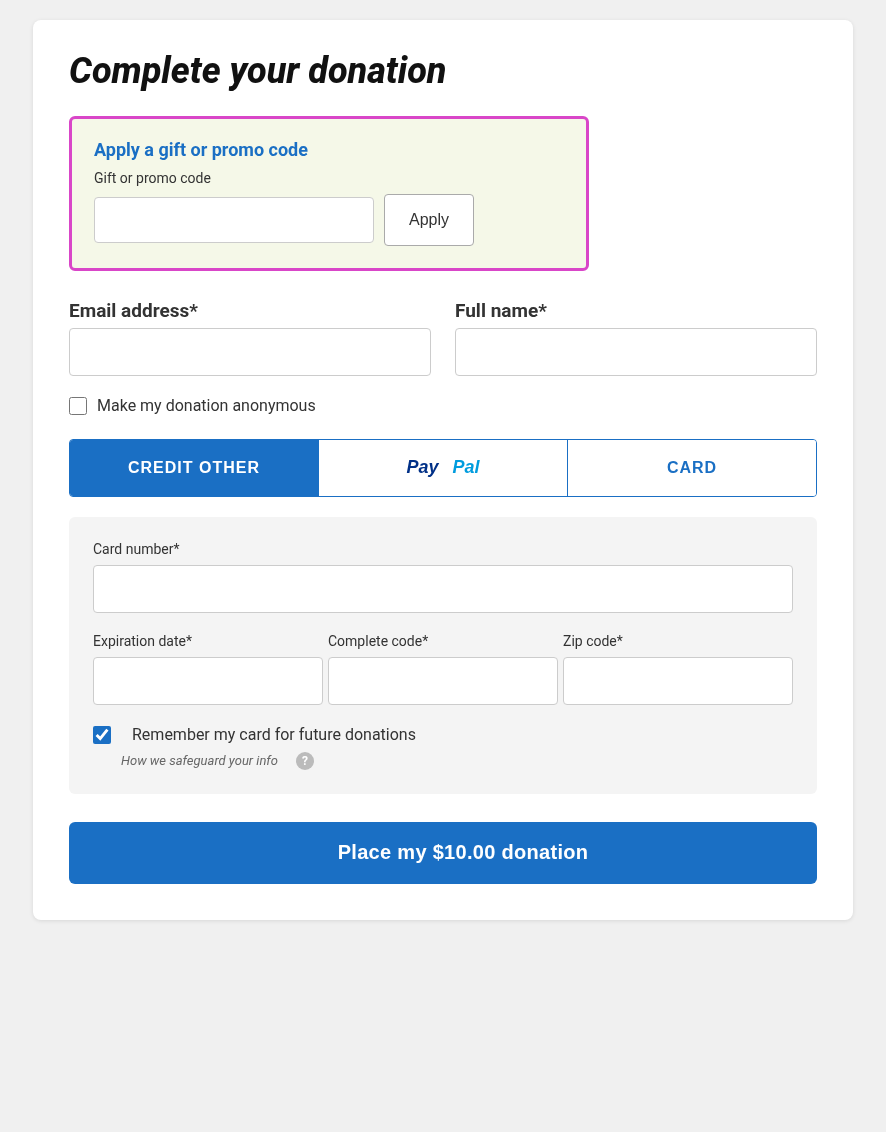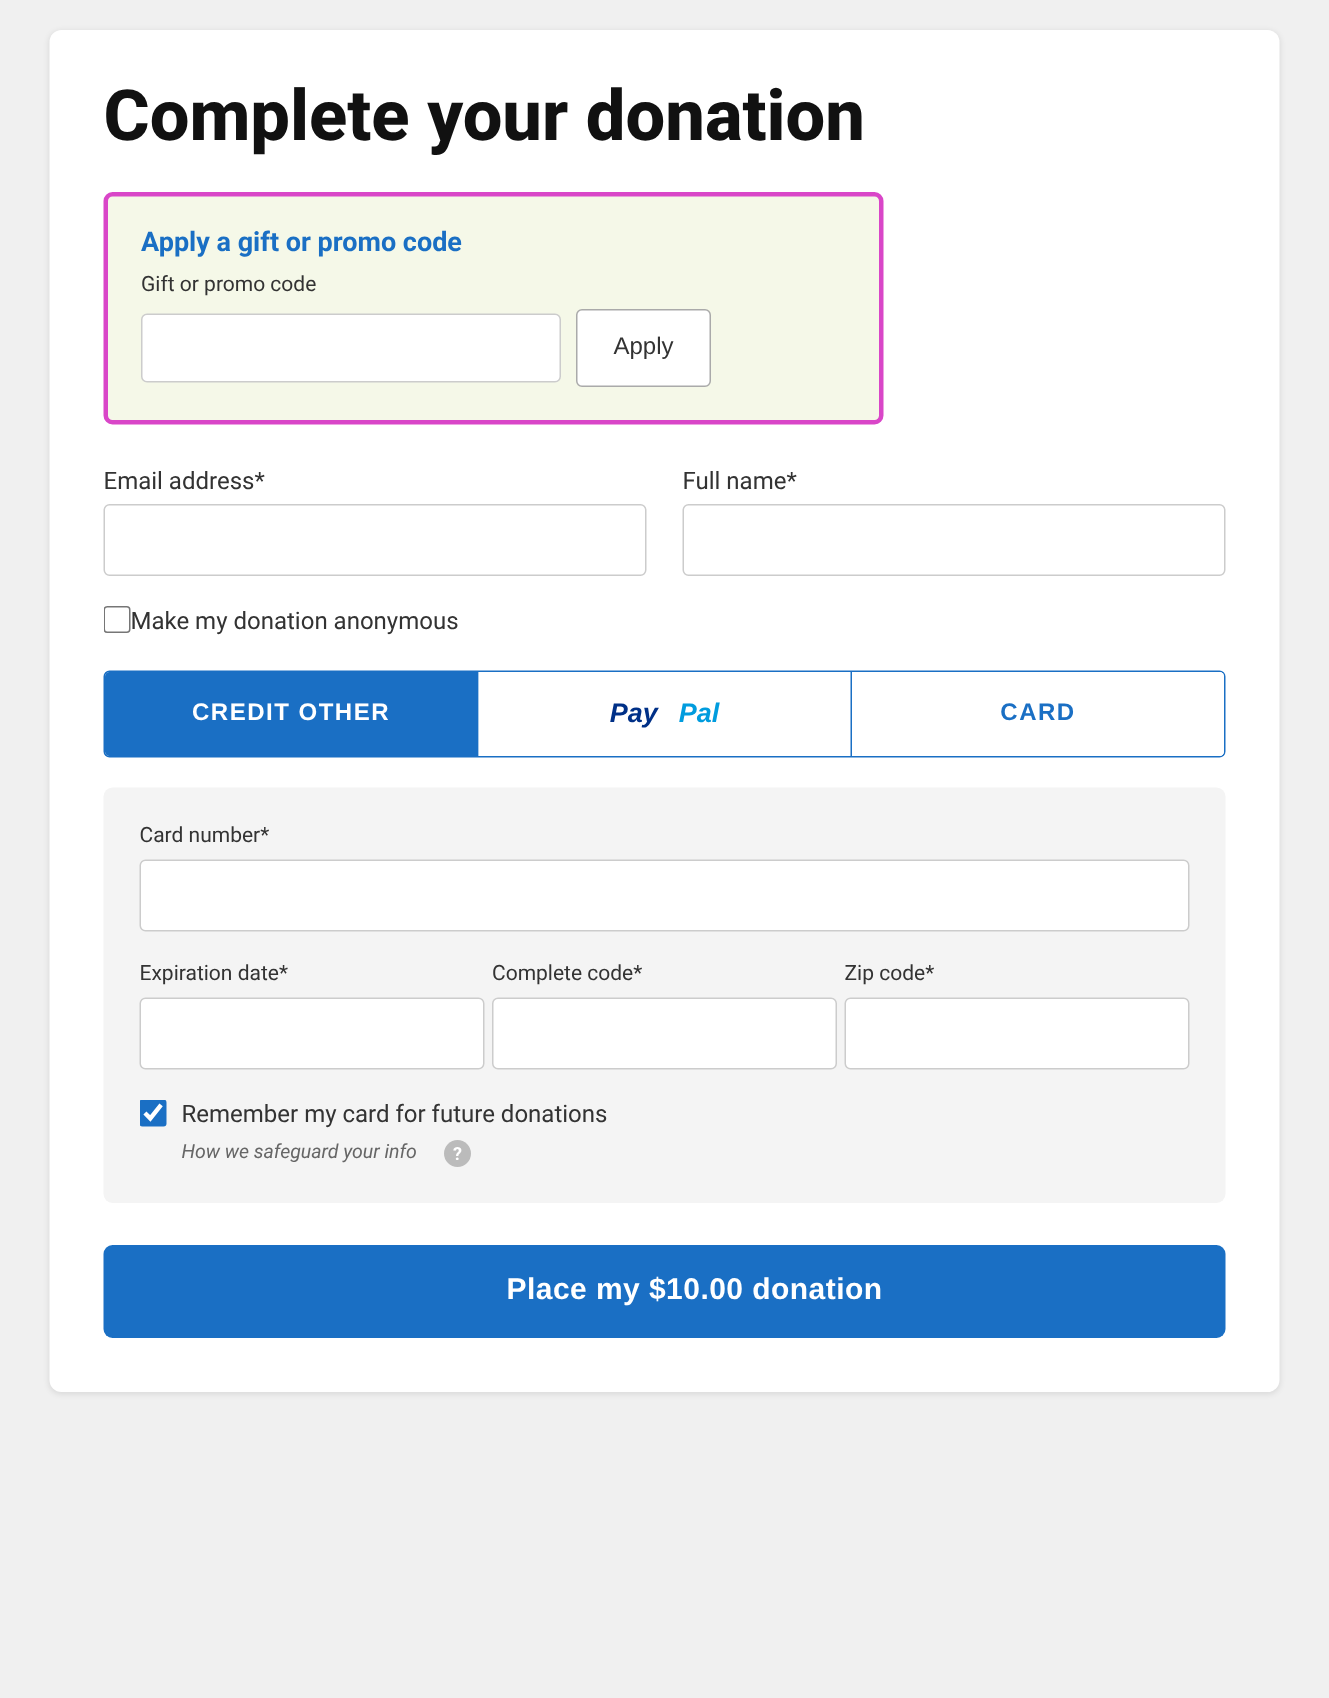--- a/index.html
+++ b/index.html
@@ -29,25 +29,26 @@
 
     .card {
       background: #ffffff;
       border-radius: 8px;
       padding: 32px 36px 36px 36px;
       width: 820px;
       box-shadow: 0 1px 4px rgba(0,0,0,0.1);
     }
 
     .page-title {
-      font-size: 47px;
+      font-size: 36px;
       font-weight: 800;
       color: #111;
       margin-bottom: 24px;
       line-height: 1.1;
+      font-style: italic;
     }
 
     
     .promo-wrapper {
       background: #f5f8e8;
       border: 3px solid #d946c8;
       border-radius: 6px;
       padding: 20px 22px 22px 22px;
       margin-bottom: 28px;
       display: inline-block;
@@ -103,40 +104,41 @@
       margin-bottom: 20px;
     }
 
     .form-group {
       display: flex;
       flex-direction: column;
       flex: 1;
     }
 
     .form-label {
-      font-size: 16px;
+      font-size: 19px;
       color: #333;
       margin-bottom: 6px;
-      font-weight: 400;
+      font-weight: 700;
     }
 
     .form-input {
       height: 48px;
       border: 1px solid #ccc;
       border-radius: 4px;
       padding: 0 12px;
       font-size: 15px;
       background: #fff;
       outline: none;
     }
 
     
     .anonymous-row {
       display: flex;
-      align-items: flex-start;
+      align-items: flex-end;
+      gap: 10px;
       margin-bottom: 24px;
     }
 
     .anon-checkbox {
       width: 18px;
       height: 18px;
       border: 1px solid #aaa;
       border-radius: 2px;
       cursor: pointer;
       accent-color: #1a6fc4;
@@ -268,22 +270,22 @@
       border-radius: 4px;
       padding: 0 12px;
       font-size: 15px;
       background: #fff;
       outline: none;
     }
 
     
     .remember-row {
       display: flex;
-      align-items: center;
-      gap: 10px;
+      align-items: flex-end;
+      gap: 21px;
       margin-bottom: 8px;
     }
 
     .remember-checkbox {
       width: 18px;
       height: 18px;
       cursor: pointer;
       accent-color: #1a6fc4;
     }
 

